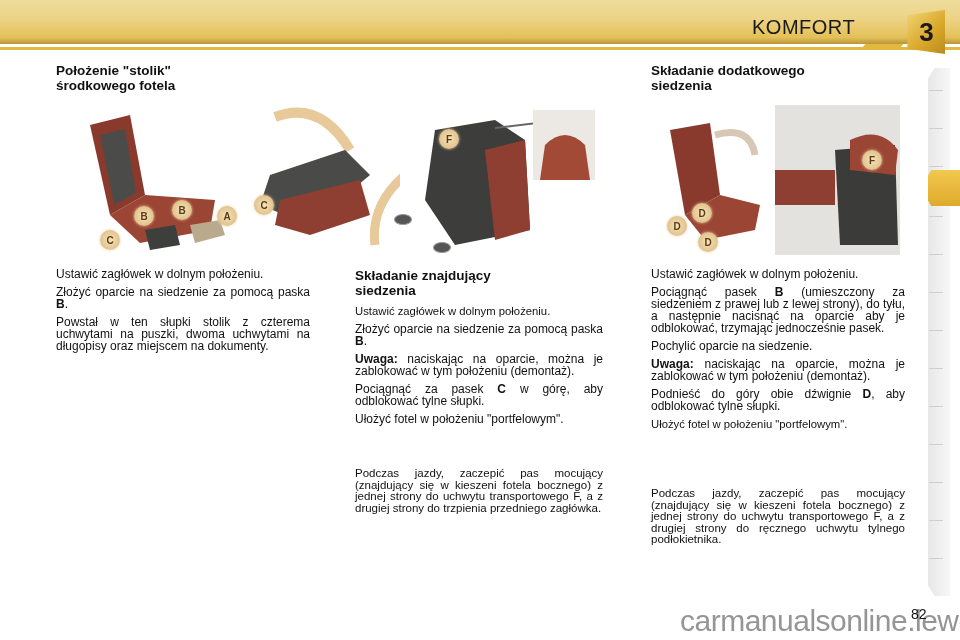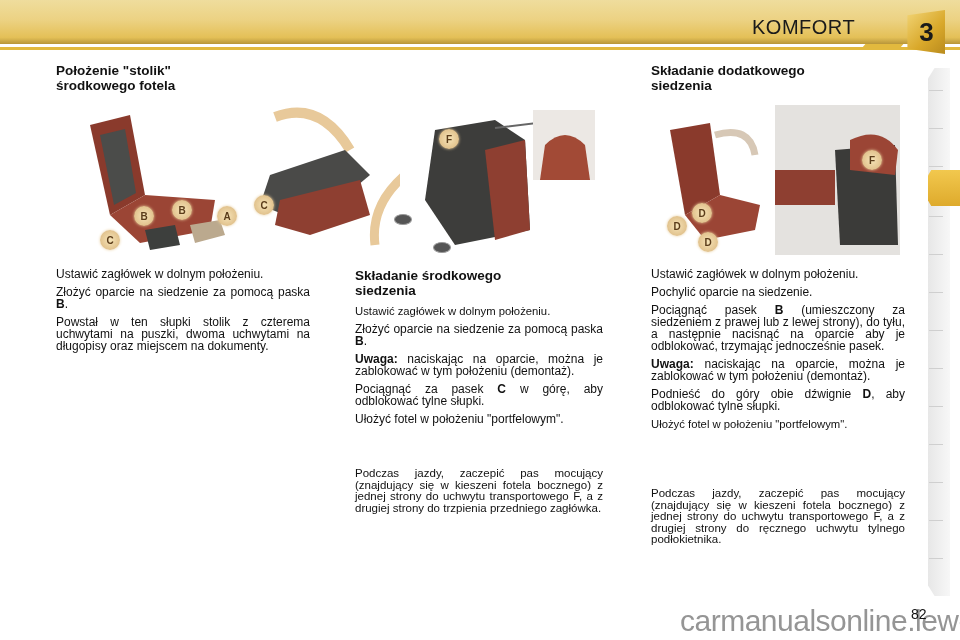--- a/index.html
+++ b/index.html
@@ -143,36 +143,36 @@
     <span>F</span>
   </div>
 
 <div class="p" style="left:56px;top:268px;width:254px;">
   <p class="para">Ustawić zagłówek w dolnym położeniu.</p>
   <p class="para"><span>Złożyć oparcie na siedzenie za pomocą paska </span><b>B</b><span>.</span></p>
   <p class="para">Powstał w ten słupki stolik z czterema uchwytami na puszki, dwoma uchwytami na długopisy oraz miejscem na dokumenty.</p>
 </div>
 
 <div class="h2" style="left:355px;top:268px;">
-  <div>Składanie środkowego</div>
+  <div>Składanie znajdujący</div>
   <div>siedzenia</div>
 </div>
 <div class="p" style="left:355px;top:305px;width:248px;">
   <p class="para" style="font-size:11.3px;text-align:left">Ustawić zagłówek w dolnym położeniu.</p>
   <p class="para"><span>Złożyć oparcie na siedzenie za pomocą paska </span><b>B</b><span>.</span></p>
   <p class="para"><b>Uwaga:</b><span> naciskając na oparcie, można je zablokować w tym położeniu (demontaż).</span></p>
   <p class="para"><span>Pociągnąć za pasek </span><b>C</b><span> w górę, aby odblokować tylne słupki.</span></p>
   <p class="para">Ułożyć fotel w położeniu "portfelowym".</p>
 </div>
 <div class="warn" style="left:355px;top:468px;width:248px;">Podczas jazdy, zaczepić pas mocujący (znajdujący się w kieszeni fotela bocznego) z jednej strony do uchwytu transportowego F, a z drugiej strony do trzpienia przedniego zagłówka.</div>
 
 <div class="p" style="left:651px;top:268px;width:254px;">
   <p class="para">Ustawić zagłówek w dolnym położeniu.</p>
+  <p class="para"><span>Pociągnąć pasek </span><b>B</b><span> (umieszczony za siedzeniem z prawej lub z lewej strony), do tyłu, a następnie nacisnąć na oparcie aby je odblokować, trzymając jednocześnie pasek.</span></p>
   <p class="para">Pochylić oparcie na siedzenie.</p>
-  <p class="para"><span>Pociągnąć pasek </span><b>B</b><span> (umieszczony za siedzeniem z prawej lub z lewej strony), do tyłu, a następnie nacisnąć na oparcie aby je odblokować, trzymając jednocześnie pasek.</span></p>
   <p class="para"><b>Uwaga:</b><span> naciskając na oparcie, można je zablokować w tym położeniu (demontaż).</span></p>
   <p class="para"><span>Podnieść do góry obie dźwignie </span><b>D</b><span>, aby odblokować tylne słupki.</span></p>
   <p class="para" style="font-size:11.3px;text-align:left">Ułożyć fotel w położeniu "portfelowym".</p>
 </div>
 <div class="warn" style="left:651px;top:488px;width:254px;">Podczas jazdy, zaczepić pas mocujący (znajdujący się w kieszeni fotela bocznego) z jednej strony do uchwytu transportowego F, a z drugiej strony do ręcznego uchwytu tylnego podłokietnika.</div>
 
 <div class="watermark">carmanualsonline.lewej</div>
 <div class="page-num">82</div>
 
 </body></html>

